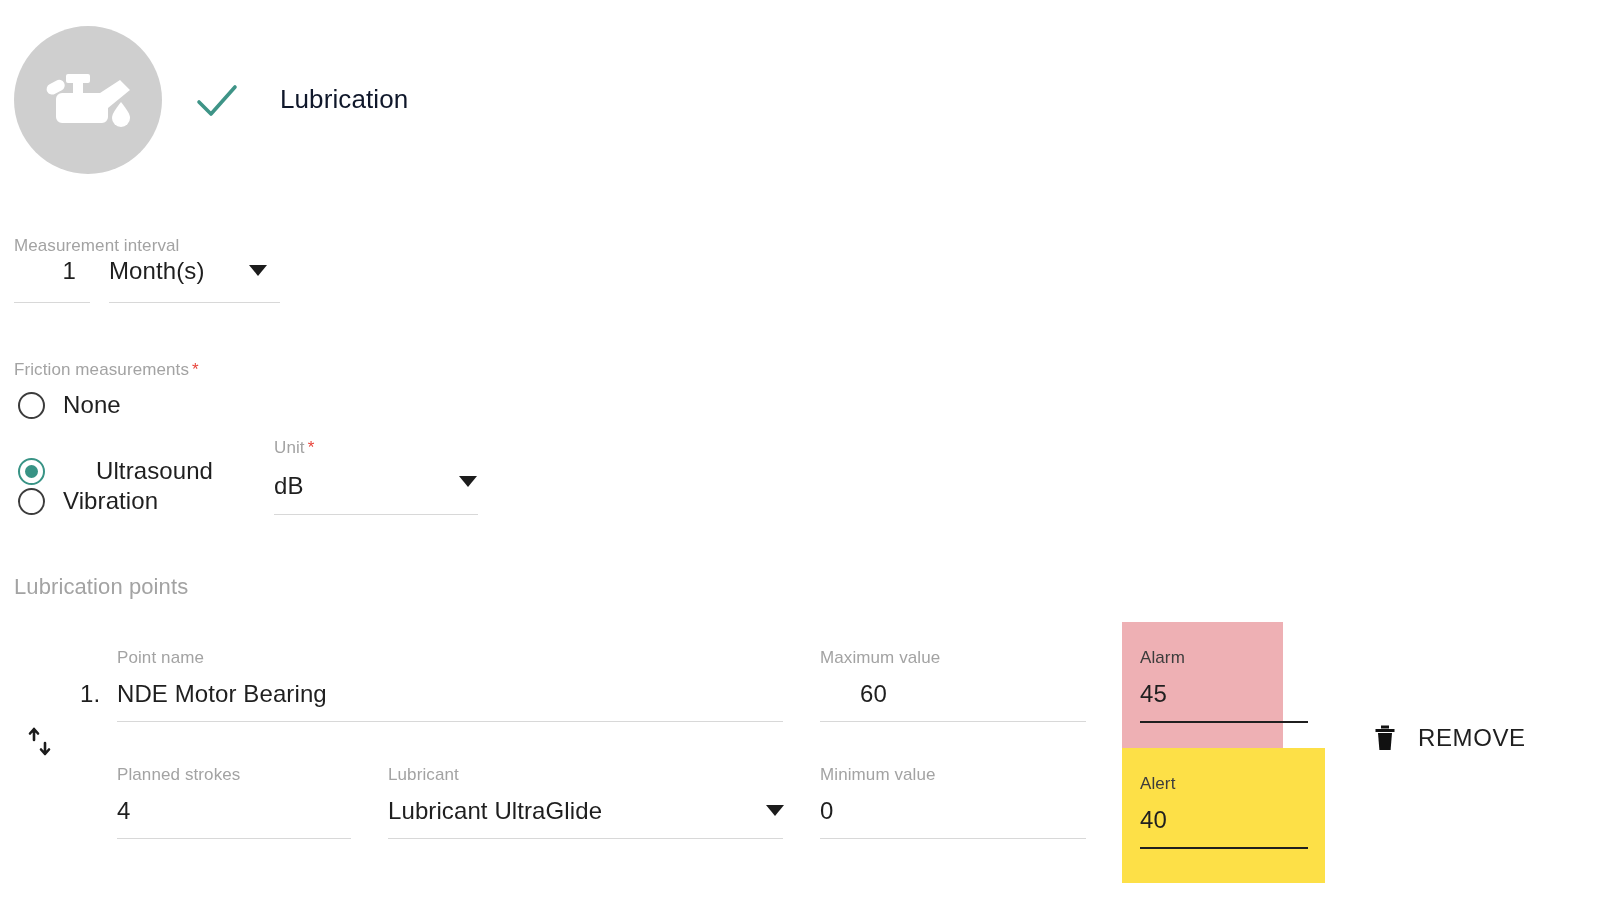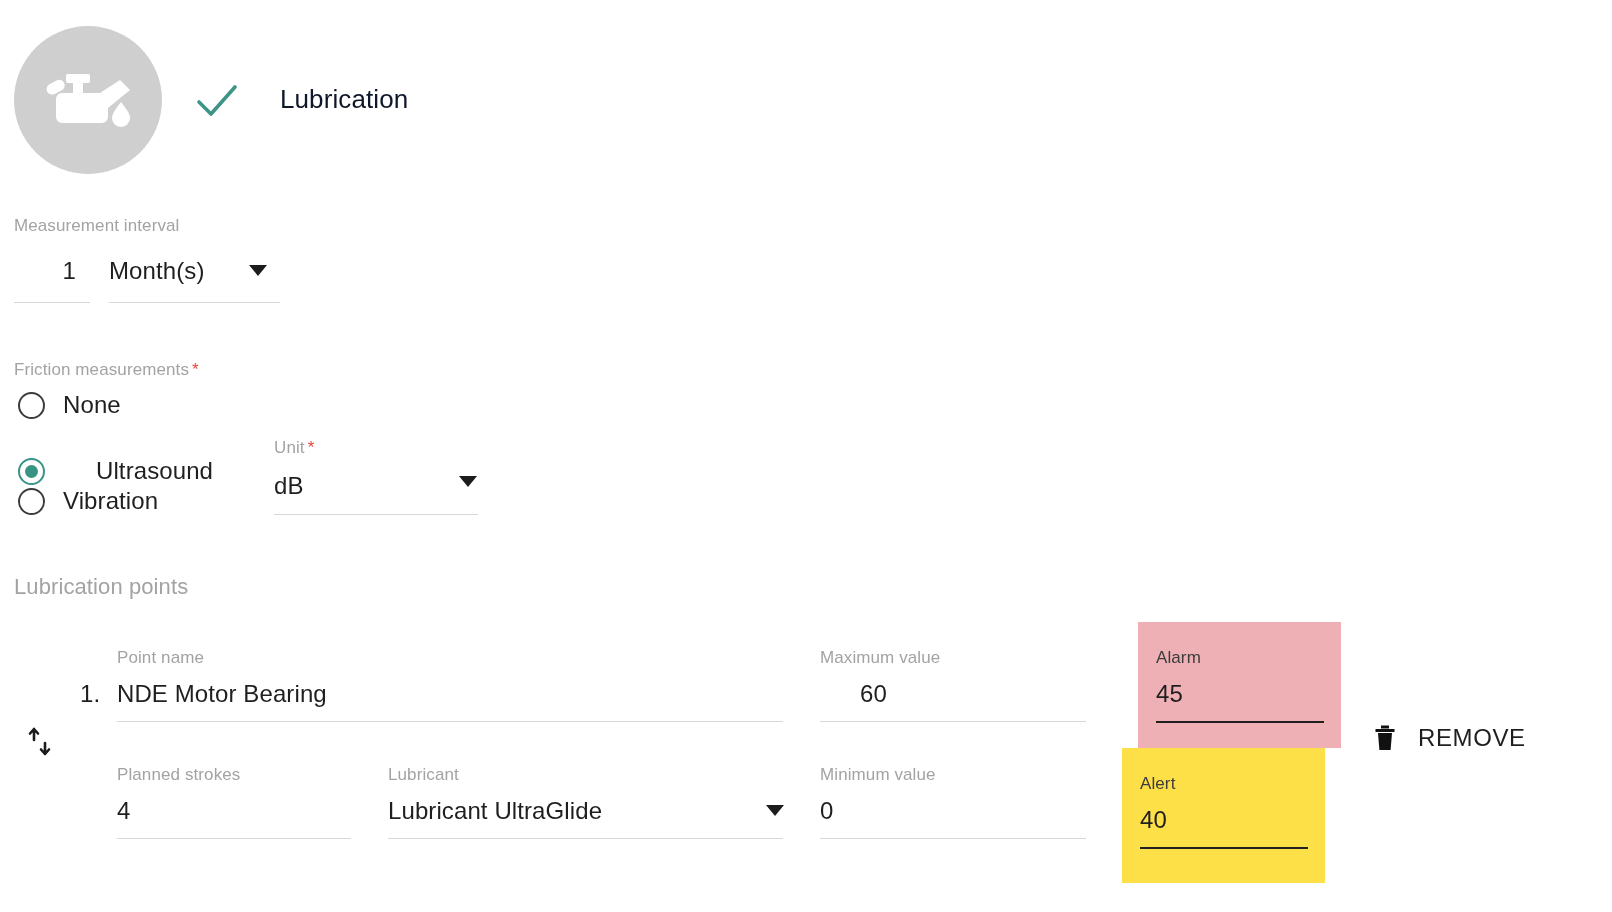--- a/index.html
+++ b/index.html
@@ -42,21 +42,21 @@
   }
   .uline { background:#d8d8d8; height:1px; }
   .caret {
     width:0;height:0;
     border-left:9px solid transparent;
     border-right:9px solid transparent;
     border-top:11px solid #1c1c1c;
   }
 
   
-  #mi-label { left:14px; top:216px; }
+  #mi-label { left:14px; top:236px; }
   #mi-num {
     left:14px; top:257px; width:62px;
     text-align:right;
   }
   #mi-num-ul { left:14px; top:302px; width:76px; }
   #mi-unit { left:109px; top:257px; }
   #mi-unit-caret { left:249px; top:265px; }
   #mi-unit-ul { left:109px; top:302px; width:171px; }
 
   
@@ -114,23 +114,22 @@
   #lub-value { left:388px; top:797px; }
   #lub-caret { left:766px; top:805px; }
   #lub-ul    { left:388px; top:838px; width:395px; }
 
   #minv-label { left:820px; top:765px; }
   #minv-value { left:820px; top:797px; }
   #minv-ul    { left:820px; top:838px; width:266px; }
 
   
   #alarm-box {
-    left:1122px; top:622px; width:203px; height:126px;
+    left:1122px; top:622px; width:161px; height:126px;
     background:#eeb0b4;
-    margin-left:16px;
   }
   #alert-box {
     left:1122px; top:748px; width:203px; height:135px;
     background:#fde047;
   }
   .box-label {
     position:absolute; left:18px; top:26px;
     font-size:17px; color:#3c3c3c; letter-spacing:.1px;
   }
   .box-value {

